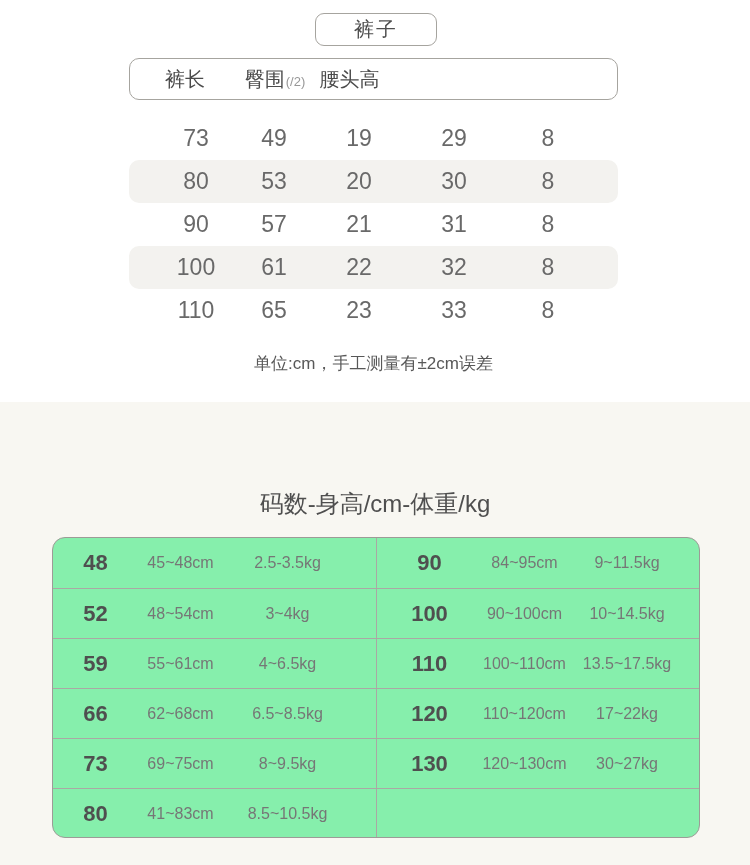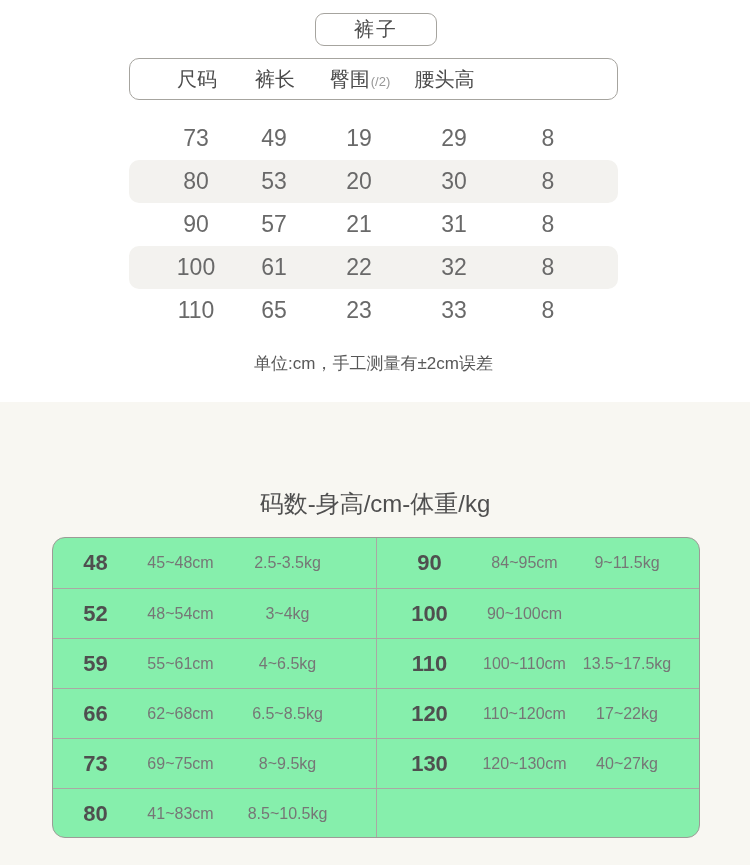--- a/index.html
+++ b/index.html
@@ -89,21 +89,20 @@
 
 <div class="page">
 
   <section class="spec-section">
 
     <div class="title-box">
       <span>裤子</span>
     </div>
 
     <div class="header-box">
-      <div class="hcell c1"><span>尺码</span></div>
       <div class="hcell"><span>裤长</span></div>
       <div class="hcell"><span>臀围</span><span class="suffix">(/2)</span></div>
       <div class="hcell c5"><span>腰头高</span></div>
     </div>
 
     <div class="spec-rows">
       <div class="srow">
         <div class="scell c1">73</div>
         <div class="scell">49</div>
         <div class="scell">19</div>
@@ -182,35 +181,36 @@
 
       <div class="rec-col right">
         <div class="rrow">
           <div class="rsize">90</div>
           <div class="rrange">84~95cm</div>
           <div class="rrange rweight">9~11.5kg</div>
         </div>
         <div class="rrow">
           <div class="rsize">100</div>
           <div class="rrange">90~100cm</div>
+          <div class="rrange rweight">10~14.5kg</div>
         </div>
         <div class="rrow">
           <div class="rsize">110</div>
           <div class="rrange">100~110cm</div>
           <div class="rrange rweight">13.5~17.5kg</div>
         </div>
         <div class="rrow">
           <div class="rsize">120</div>
           <div class="rrange">110~120cm</div>
           <div class="rrange rweight">17~22kg</div>
         </div>
         <div class="rrow">
           <div class="rsize">130</div>
           <div class="rrange">120~130cm</div>
-          <div class="rrange rweight">40~27kg</div>
+          <div class="rrange rweight">30~27kg</div>
         </div>
         <div class="rrow">
           <div class="rsize"></div>
           <div class="rrange"></div>
           <div class="rrange rweight"></div>
         </div>
       </div>
     </div>
   </section>
 

